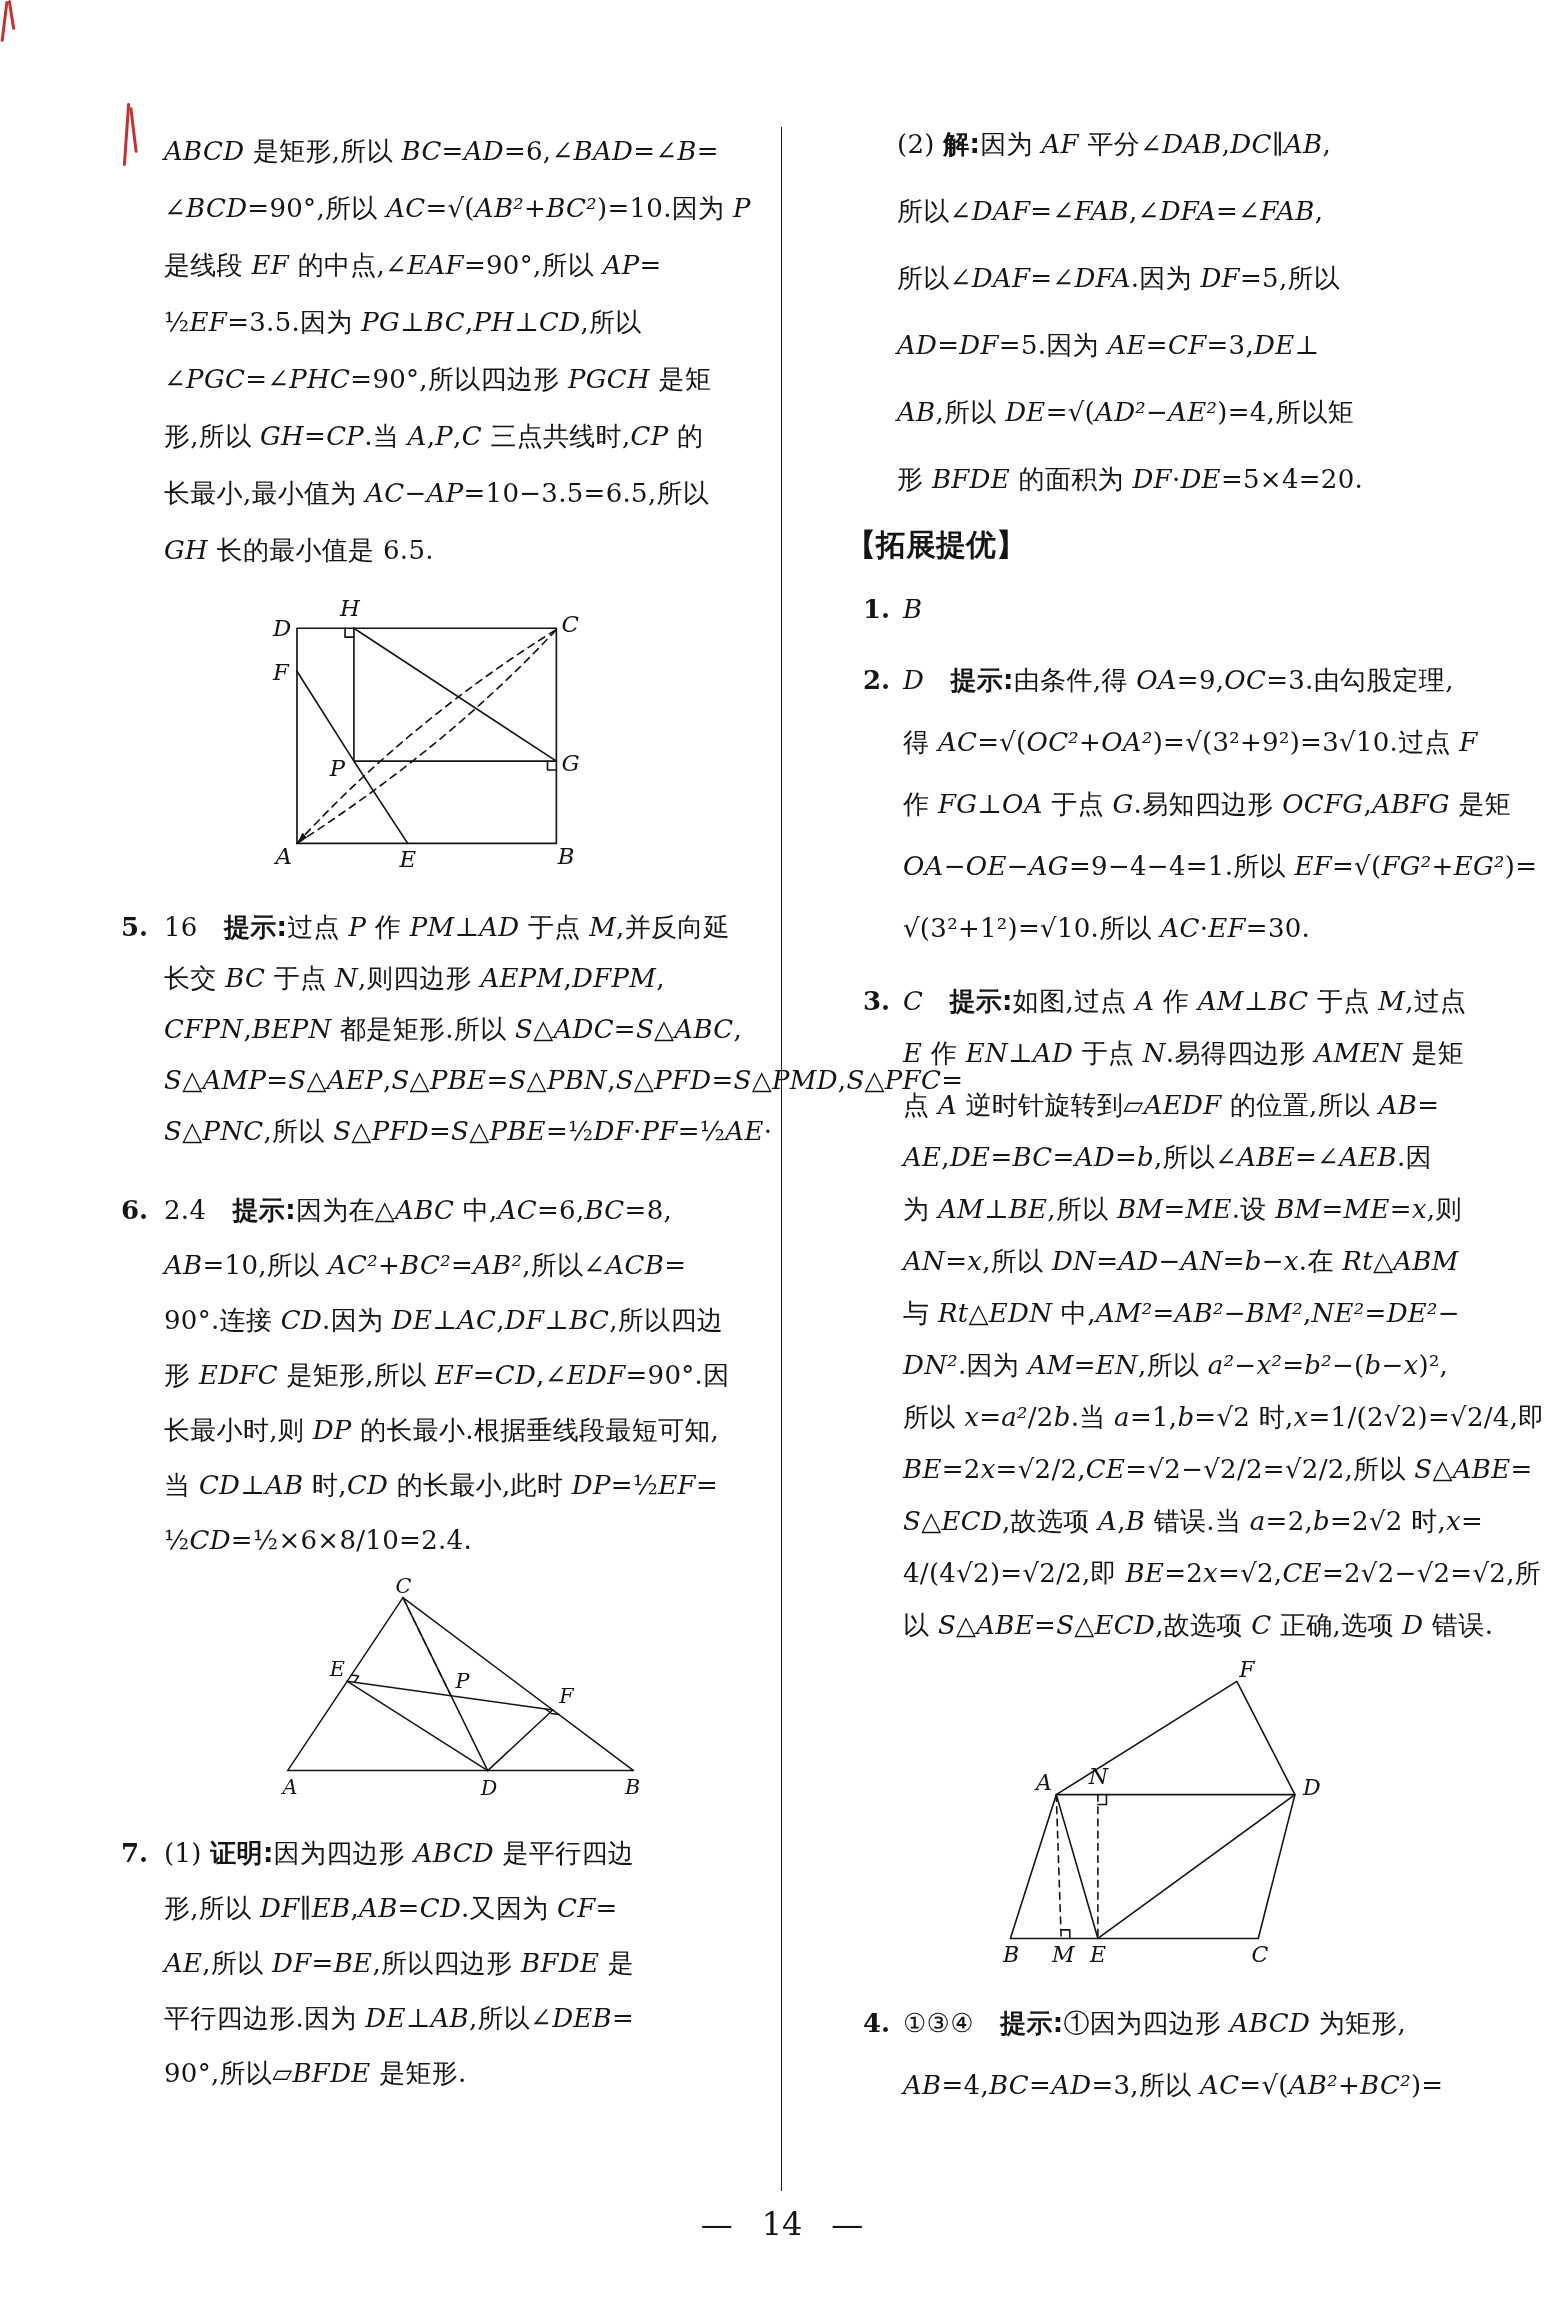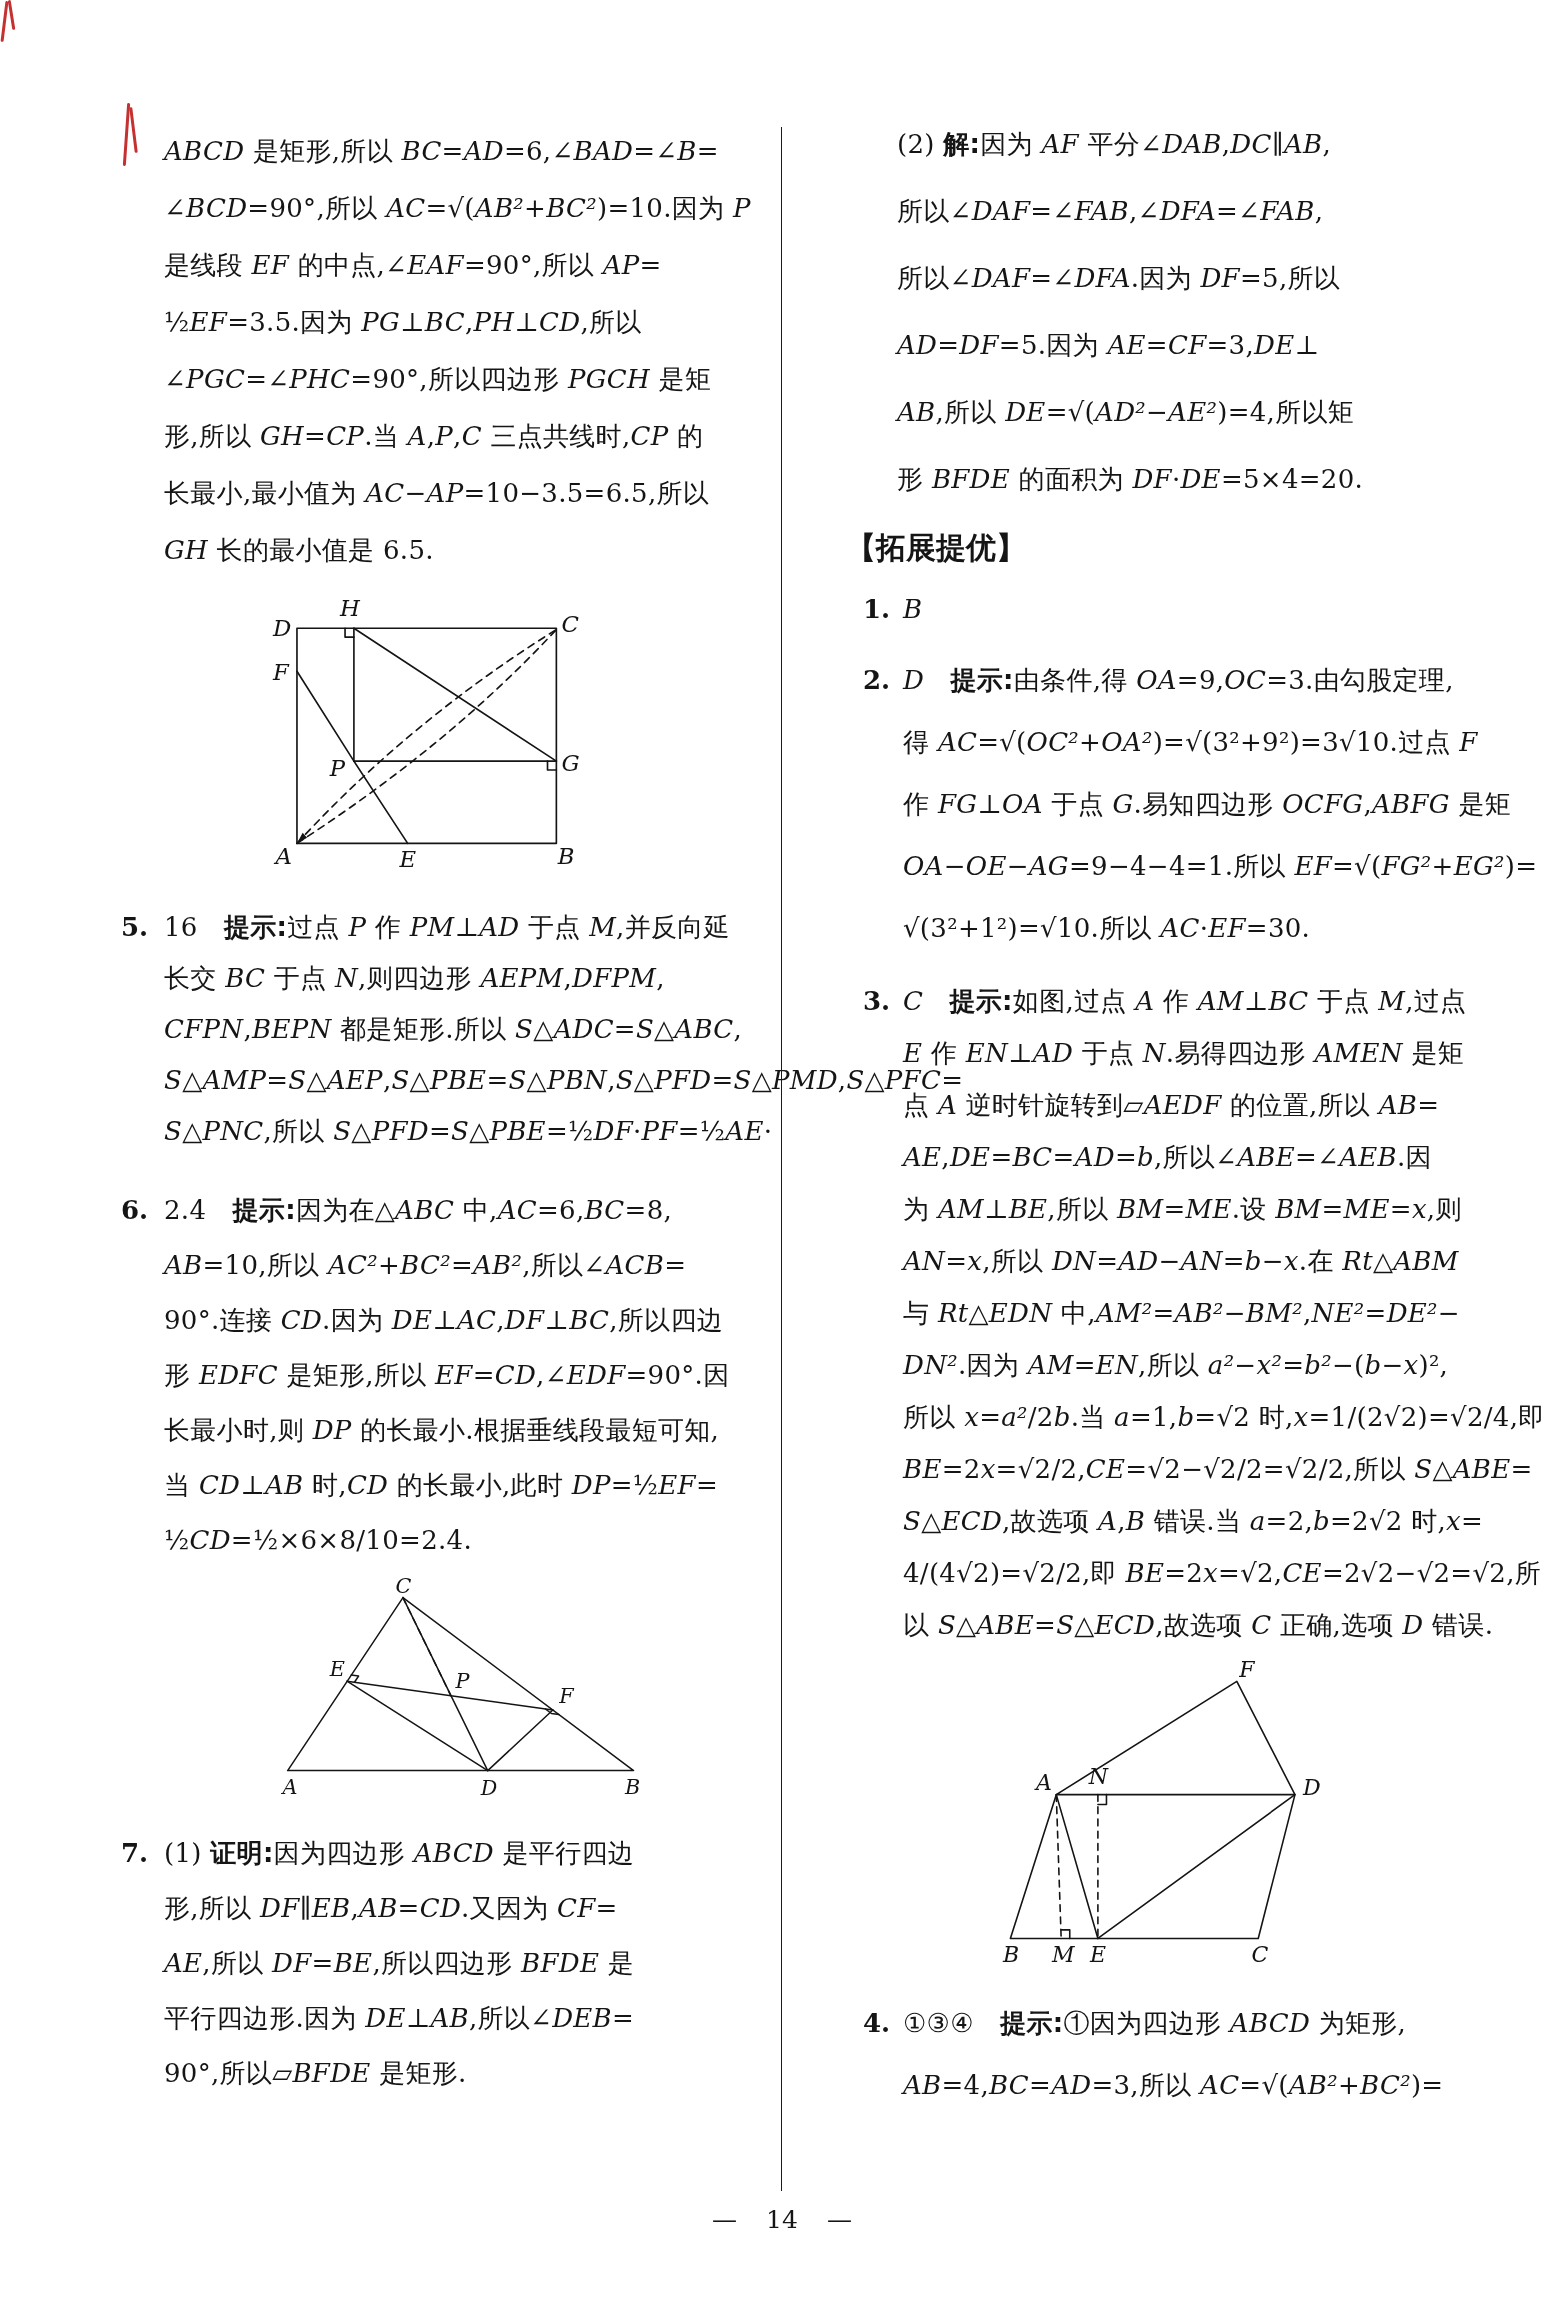--- a/index.html
+++ b/index.html
@@ -24,35 +24,35 @@
   .item-r .num{left:17px;top:0;}
   .lh78 .tline,.lh78 .num{line-height:51px;}
   .lh79 .tline,.lh79 .num{line-height:52px;}
   .lh84 .tline,.lh84 .num{line-height:55px;}
   .lh86 .tline,.lh86 .num{line-height:57px;}
   .lh94 .tline,.lh94 .num{line-height:62px;}
   .lh102 .tline,.lh102 .num{line-height:67px;}
   .tline i{font-style:italic;}
   .tline b{font-family:"DejaVu Sans","Liberation Sans",sans-serif;font-weight:700;font-style:normal;}
   .section-header{
-    font-family:Liberation Sans, sans-serif;
+    font-family:Liberation Mono, monospace;
     font-weight:700;font-size:30px;line-height:37px;margin-top:16px;
   }.mt18{margin-top:12px;}
   .mt24{margin-top:16px;}.mt40{margin-top:26px;}.mt50{margin-top:33px;}
   .fig{display:block;}
   .fig1{margin:10.5px 0 0 138px;}
   .fig2{margin:10.5px 0 0 158px;}
   .fig3{margin:9.2px 0 0 152px;}
   .fig line,.fig polyline,.fig path,.fig polygon.outline{
     stroke:#141414;stroke-width:2.6;fill:none;stroke-linecap:round;stroke-linejoin:round;
   }
   .fig .dash{stroke-dasharray:11 9;}
   .fig .arrow{fill:#141414;stroke:none;}
   .flabel{font-family:"DejaVu Serif","Liberation Serif",serif;font-style:italic;font-size:36px;fill:#141414;}
-  .footer{position:absolute;left:0;top:2205px;width:100%;text-align:center;font-size:25px;}
+  .footer{position:absolute;left:0;top:2205px;width:100%;text-align:center;font-size:32px;}
   .footer span{margin:0 14.5px;}
   .redmark{position:absolute;background:#c53030;border-radius:2px;}
   .rm1{left:2.6px;top:1.3px;width:3.3px;height:41px;transform:rotate(7deg);}
   .rm2{left:10px;top:0;width:2.6px;height:30px;transform:rotate(-9deg);}
   .rm3{left:125px;top:103px;width:3.3px;height:63px;transform:rotate(4deg);}
   .rm4{left:132px;top:107px;width:2.6px;height:46px;transform:rotate(-7deg);}
 </style>
 </head>
 <body>
 

